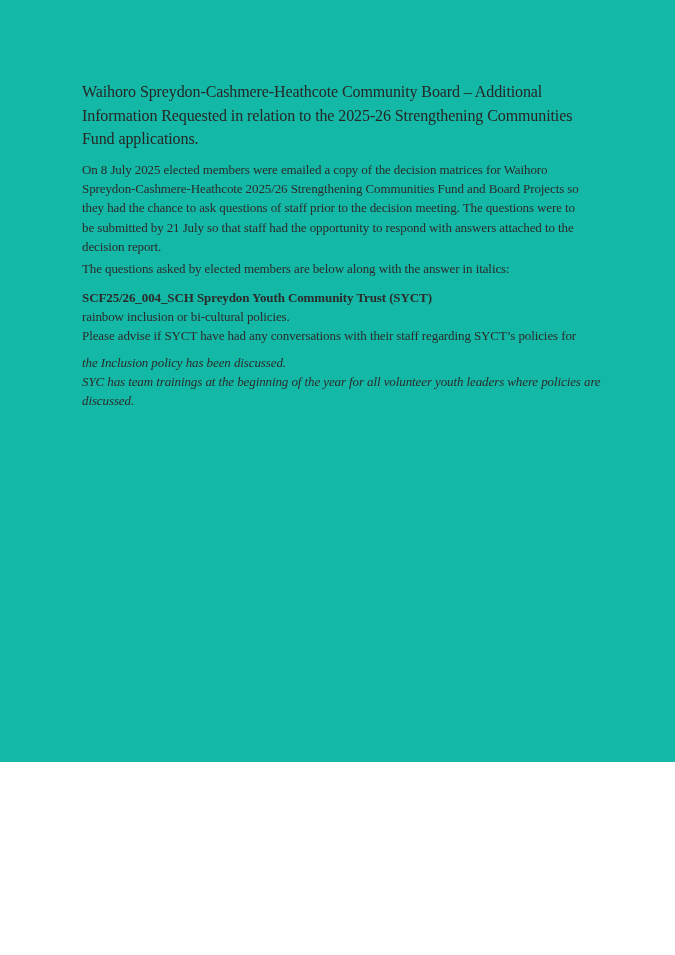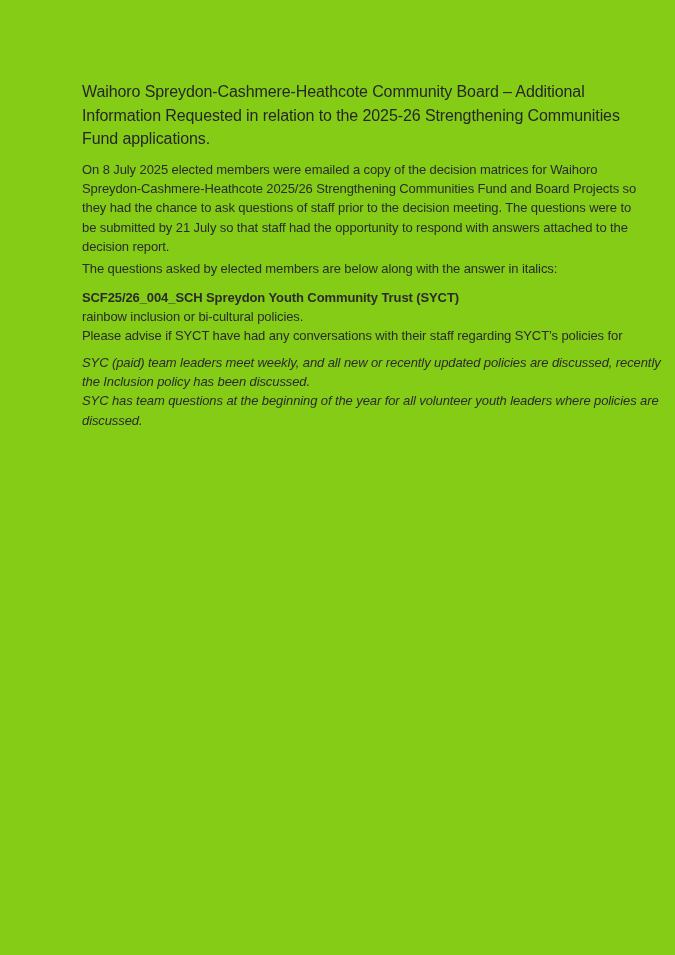--- a/index.html
+++ b/index.html
@@ -3,24 +3,24 @@
 <meta charset="utf-8">
 <style>
   html, body {
     margin: 0;
     padding: 0;
     background: #ffffff;
   }
   .page {
     position: relative;
     width: 675px;
-    height: 955px;
-    background: #84cc16;
+    height: 762px;
+    background: #14b8a6;
     overflow: hidden;
-    font-family: Liberation Sans, sans-serif;
+    font-family: Liberation Serif, serif;
     color: #2b2b2b;
   }
   .content {
     position: absolute;
     left: 82px;
     top: 80px;
     width: 545px;
   }
   .line {
     white-space: nowrap;
@@ -68,20 +68,19 @@
       <div class="line">The questions asked by elected members are below along with the answer in italics:</div>
     </div>
 
     <div class="body-text p-question">
       <div class="line q-heading">SCF25/26_004_SCH Spreydon Youth Community Trust (SYCT)</div>
       <div class="line">rainbow inclusion or bi-cultural policies.</div>
       <div class="line">Please advise if SYCT have had any conversations with their staff regarding SYCT’s policies for</div>
     </div>
 
     <div class="body-text p-answer">
-      <div class="line">SYC (paid) team leaders meet weekly, and all new or recently updated policies are discussed, recently</div>
       <div class="line">the Inclusion policy has been discussed.</div>
-      <div class="line">SYC has team questions at the beginning of the year for all volunteer youth leaders where policies are</div>
+      <div class="line">SYC has team trainings at the beginning of the year for all volunteer youth leaders where policies are</div>
       <div class="line">discussed.</div>
     </div>
 
   </div>
 </div>
 
 </body></html>

